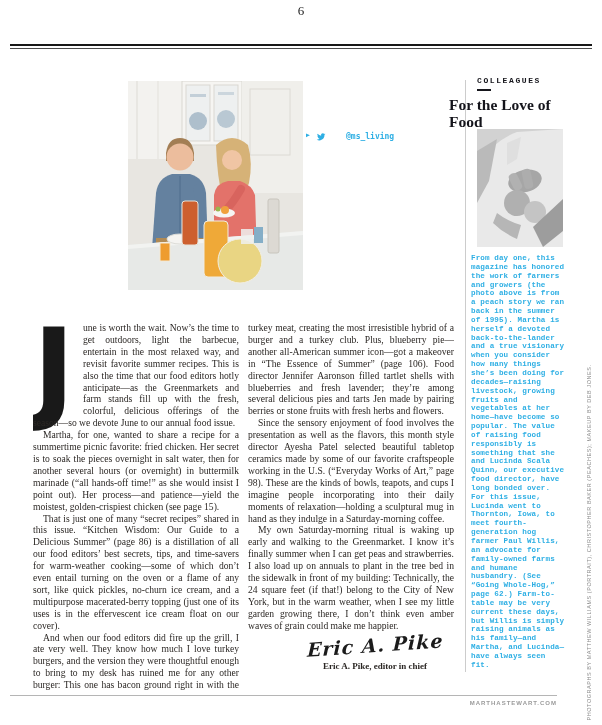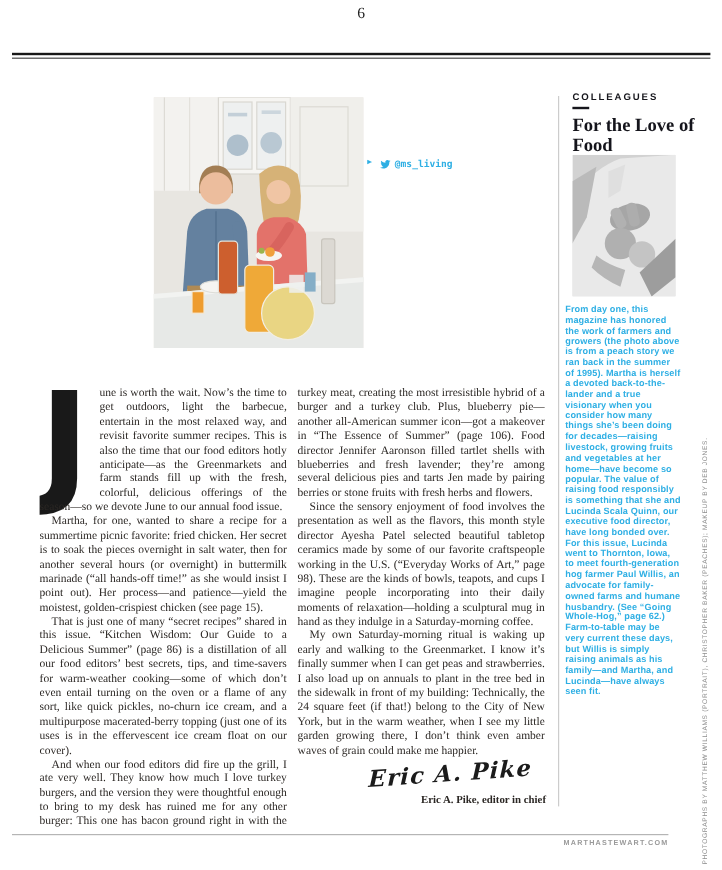--- a/index.html
+++ b/index.html
@@ -17,50 +17,50 @@
   
   .main-photo{position:absolute;left:128px;top:81px;width:175px;height:209px;}
   .main-photo svg{display:block;}
 
   
   .caption{position:absolute;left:306px;top:130px;width:100px;
            font-family:"DejaVu Sans Mono",monospace;font-size:8px;
            line-height:9.4px;color:#56534f;}
   .caption .arrow{position:absolute;left:0;top:1px;color:#2eafe4;font-size:6.5px;}
   .caption .cap-text{margin-left:10px;width:84px;}
-  .cap-tw{margin-left:10px;margin-top:2px;display:flex;align-items:center;gap:3px;}
+  .cap-tw{margin-left:10px;margin-top:2px;display:flex;align-items:center;gap:20px;}
   .cap-tw .handle{color:#2eafe4;font-weight:bold;}
 
   
   .article{position:absolute;left:33px;top:322px;width:421px;height:372px;
            column-count:2;column-gap:9px;column-fill:auto;overflow:hidden;
            text-align:justify;font-size:9.6px;line-height:11.9px;color:#2b2724;}
   .article p{margin:0;text-indent:10px;}
   .article p.first{text-indent:0;}
   .dropcap{float:left;width:50px;height:95px;}
   .dropcap span{display:block;font-family:"DejaVu Sans",sans-serif;font-weight:bold;
                 font-size:112px;line-height:0.84;color:#191919;letter-spacing:-3px;}
 
   
   .sigblock{position:absolute;left:295px;top:634px;width:160px;text-align:center;}
   .sig{display:inline-block;font-family:"DejaVu Serif",serif;font-style:italic;
        font-weight:bold;font-size:19px;letter-spacing:1px;color:#1b1b1b;
        transform:rotate(-4deg) skewX(-6deg);}
-  .byline{margin-top:5px;font-weight:bold;font-size:9px;color:#2b2724;text-align:right;}
+  .byline{margin-top:5px;font-weight:bold;font-size:9px;color:#2b2724;}
 
   
   .v-divider{position:absolute;left:465px;top:80px;width:1px;height:592px;background:#cccccc;}
-  .sb-label{position:absolute;left:477px;top:76px;font-family:Liberation Sans, sans-serif;
+  .sb-label{position:absolute;left:477px;top:76px;font-family:Liberation Mono, monospace;
             font-weight:bold;font-size:8px;letter-spacing:1.6px;color:#16161c;}
   .sb-label-rule{position:absolute;left:477px;top:89px;width:14px;height:2px;background:#16161c;}
-  .sb-title{position:absolute;left:477px;top:96px;width:110px;font-weight:bold;
+  .sb-title{position:absolute;left:449px;top:96px;width:110px;font-weight:bold;
             font-size:15.5px;line-height:17px;color:#14141b;}
   .sb-photo{position:absolute;left:477px;top:129px;width:86px;height:118px;}
   .sb-body{position:absolute;left:471px;top:254px;width:97px;
-           font-family:Liberation Sans, sans-serif;font-weight:bold;
+           font-family:Liberation Mono, monospace;font-weight:bold;
            font-size:7.6px;line-height:8.85px;letter-spacing:0.1px;color:#2eafe4;}
 
   
   .bottomrule{position:absolute;left:10px;top:695px;width:547px;height:1px;background:#b5b5b5;}
   .site{position:absolute;left:407px;top:700px;width:150px;text-align:right;
         font-family:"Liberation Sans",sans-serif;font-weight:bold;font-size:6px;
         letter-spacing:1px;color:#9a9a9a;}
   .credit{position:absolute;left:398px;top:523px;width:385px;height:10px;
           transform:rotate(-90deg);font-family:"Liberation Sans",sans-serif;
           font-size:5.5px;letter-spacing:0.55px;color:#8d8d8d;white-space:nowrap;}

